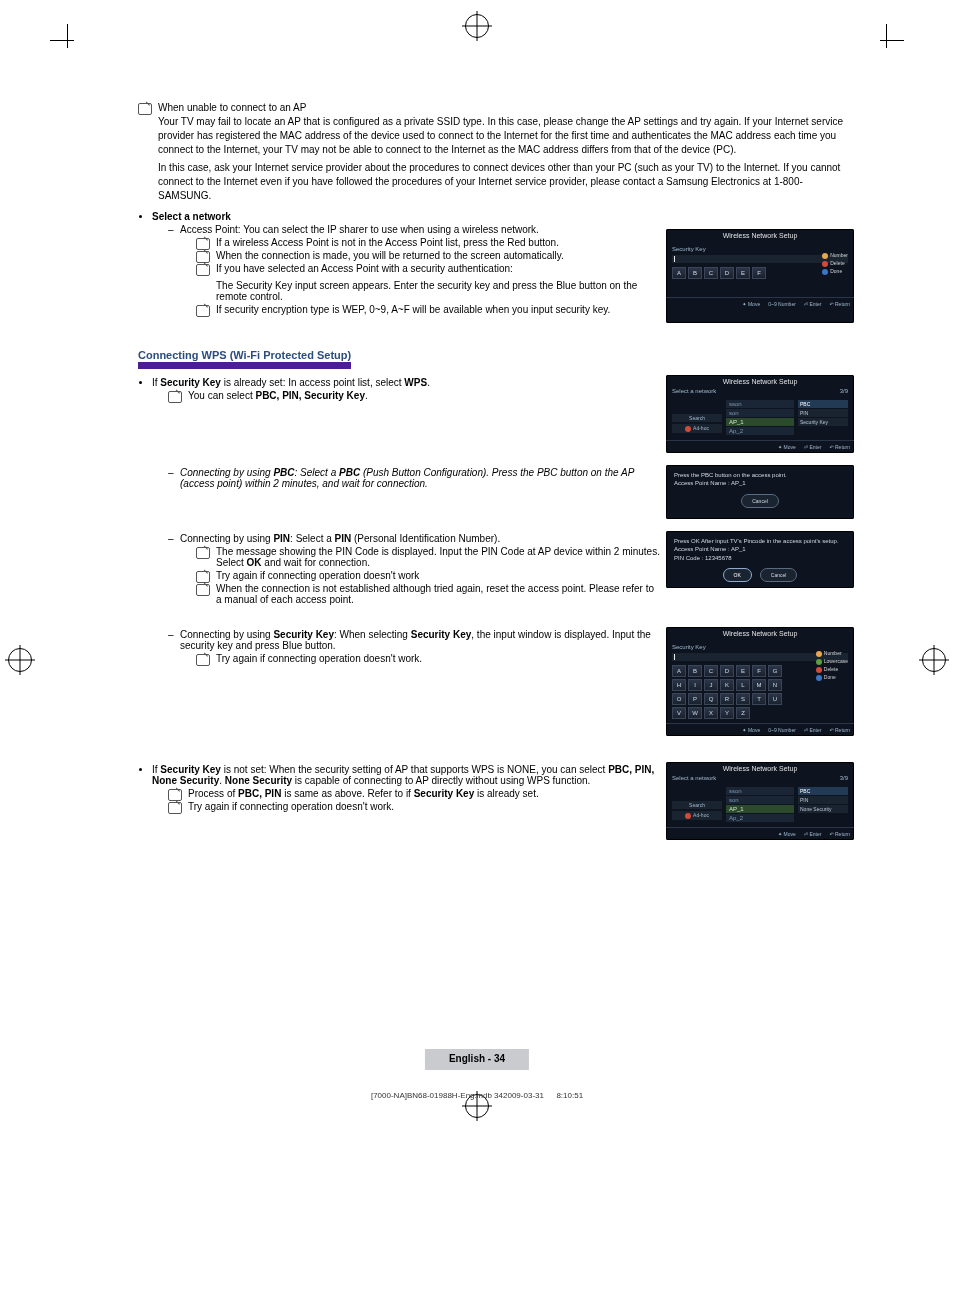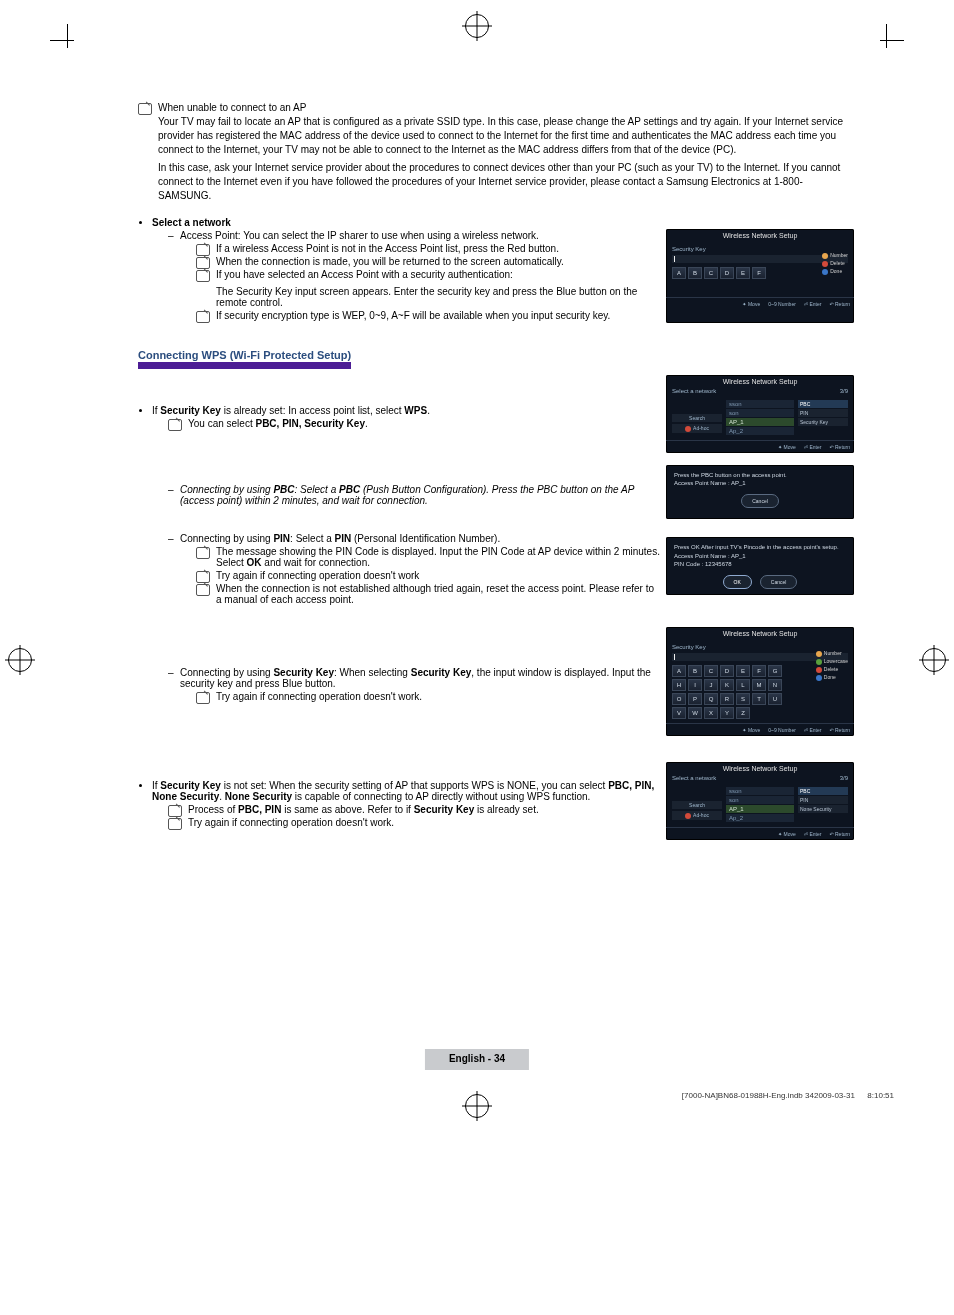--- a/index.html
+++ b/index.html
@@ -85,21 +85,21 @@
     font-size: 11px;
     font-weight: bold;
     border-bottom: 7px solid #4c1d95;
     display: inline-block;
     margin: 14px 0 6px 0;
     padding-bottom: 1px;
   }
 
   .row {
     display: flex;
-    align-items: center;
+    align-items: flex-start;
     gap: 4px;
     margin-bottom: 6px;
   }
   .row .txt { flex: 1; }
   .row .shot { flex: 0 0 190px; }
 
   
   .tvshot {
     width: 188px;
     background: #0d1420;
@@ -245,21 +245,21 @@
     background: #c9cbce;
     padding: 4px 24px 6px 24px;
     font-size: 10px;
   }
   .imprint {
     position: absolute;
     bottom: 24px;
     left: 60px;
     right: 60px;
     display: flex;
-    justify-content: flex-end;
+    justify-content: center;
     font-size: 8px;
     color: #333;
   }
 
   b { font-weight: bold; }
 </style>
 </head>
 <body>
 
 <div class="page">

